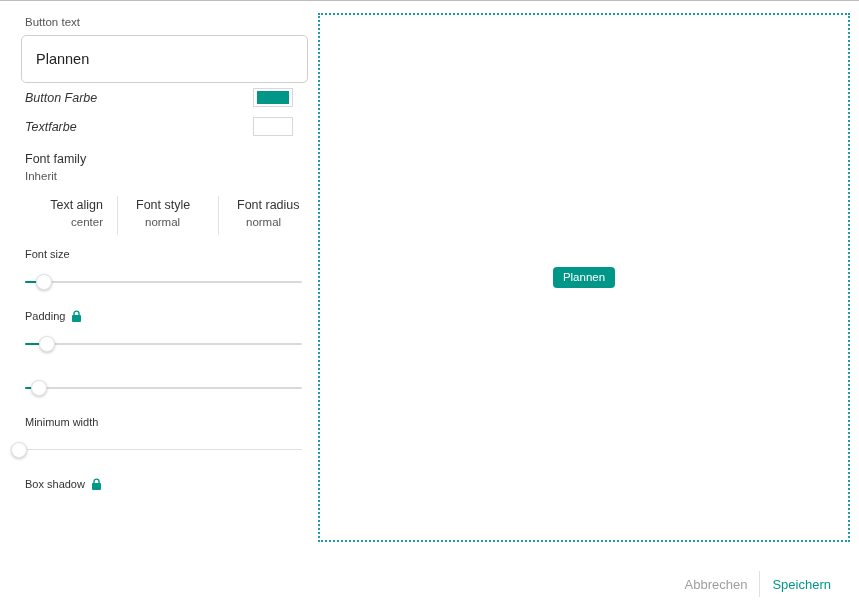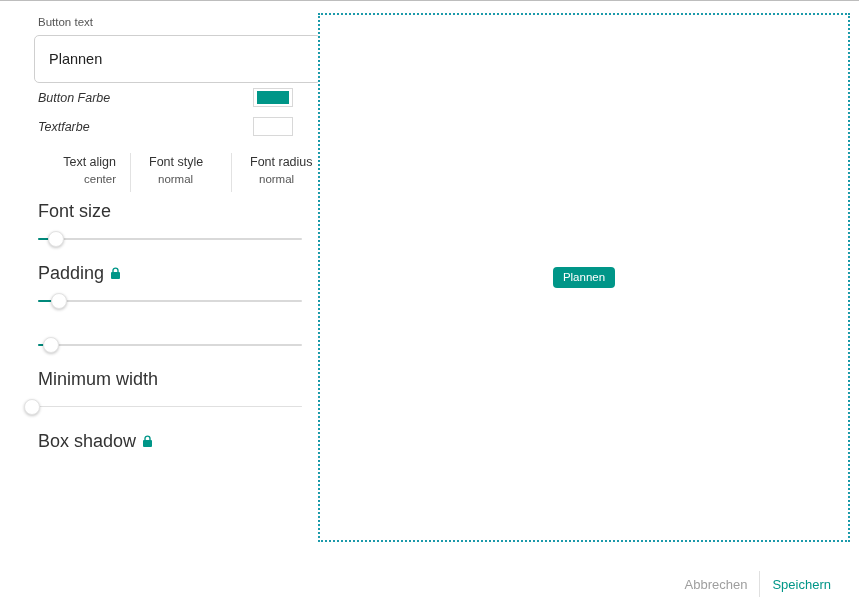--- a/index.html
+++ b/index.html
@@ -30,21 +30,21 @@
     top: 1px; left: 0;
     width: 859px;
     height: 552px;
   }
 
   
   .controls {
     position: absolute;
     left: 0; top: 0;
     width: 310px;
-    padding: 14px 0 0 16px;
+    padding: 14px 0 0 3px;
     box-sizing: border-box;
   }
 
   .field-label {
     font-size: 11.5px;
     color: #555555;
     padding: 0 0 6px 22px;
     line-height: 14px;
   }
 
@@ -144,21 +144,21 @@
     padding: 10px 0 0 0;
   }
   .slider-head {
     display: flex;
     align-items: center;
     gap: 6px;
     padding: 0 0 0 22px;
     height: 18px;
   }
   .slider-head .k {
-    font-size: 18px;
+    font-size: 11px;
     color: #333333;
   }
   .lock-icon {
     display: inline-block;
     width: 11px;
     height: 13px;
     line-height: 13px;
   }
   .slider-track-wrap {
     position: relative;
@@ -271,20 +271,24 @@
       </span>
     </div>
 
     <div class="row">
       <span class="row-label">Textfarbe</span>
       <span class="swatch">
         <i style="background:#ffffff"></i>
       </span>
     </div>
 
+    <div class="stack">
+      <div class="k">Font family</div>
+      <div class="v">Inherit</div>
+    </div>
 
     <div class="triple">
       <div class="cell">
         <div class="k">Text align</div>
         <div class="v">center</div>
       </div>
       <div class="cell">
         <div class="k">Font style</div>
         <div class="v">normal</div>
       </div>

